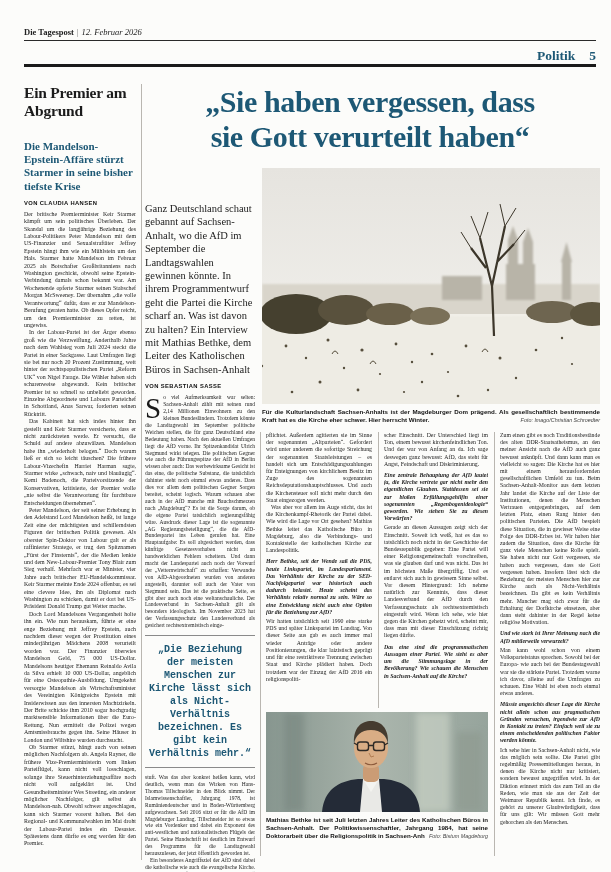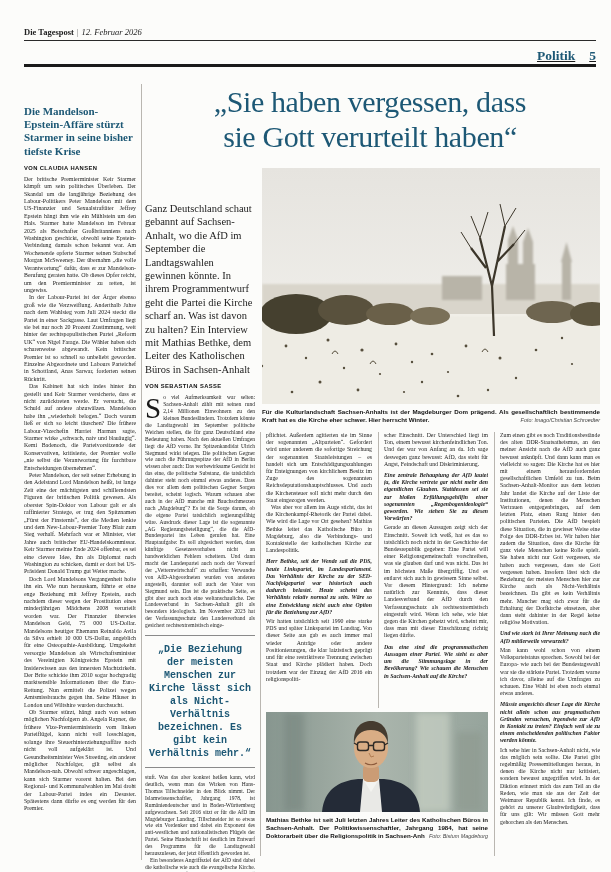--- a/index.html
+++ b/index.html
@@ -9,42 +9,42 @@
     background:#fcfcfa; overflow:hidden;
     font-family:"Liberation Serif", serif; color:#1b1b1b;
     -webkit-font-smoothing:antialiased;
   }
   
   .mast-left { position:absolute; left:24px; top:27px; font-size:8.5px; color:#222;text-align:right; }
   .mast-paper { font-weight:bold; }
   .mast-divider { color:#777; padding:0 3px; }
   .mast-date { font-style:italic; }
   .rule-thin { position:absolute; left:24px; top:40px; width:572px; height:1px; background:#2a2a2a; }
-  .mast-right { position:absolute; left:24px; top:46px; width:572px; text-align:right;text-decoration:underline; }
+  .mast-right { position:absolute; left:24px; top:46px; width:572px; text-align:right; }
   .mast-section { font-size:13.5px; font-weight:bold; color:#1d5875; }
   .mast-page { font-size:13.5px; font-weight:bold; color:#1d5875; margin-left:14px; }
   .rule-thick { position:absolute; left:24px; top:64px; width:572px; height:2.5px; background:#1a1a1a; }
 
   
   .left-col { position:absolute; left:24px; top:84px; width:112px; height:778px; overflow:hidden; }
   .left-title { font-size:15.5px; line-height:17.5px; font-weight:bold; letter-spacing:-0.2px; }
   .left-subtitle { margin-top:21px; font-size:11px; line-height:13.2px; font-weight:bold; color:#1d5875; }
   .byline { margin-top:7px; margin-bottom:5px; font-family:"Liberation Sans", sans-serif;
             font-size:5.8px; font-weight:bold; letter-spacing:0.4px; color:#111; }
   .body-text p { font-size:5.9px; line-height:7.4px; text-align:justify; hyphens:auto; overflow-wrap:break-word; }
   .body-text p + p { text-indent:5px; }
   .vrule { position:absolute; width:1px; background:#b9b6b0; }
   .vr-1 { left:141px; top:84px; height:776px; }
   .vr-2 { left:260px; top:432px; height:424px; }
   .vr-3 { left:378px; top:432px; height:276px; }
   .vr-4 { left:494px; top:432px; height:424px; }
 
   
   .headline { position:absolute; left:140px; top:84px; width:460px; text-align:center;
-              font-size:30px; line-height:35px; font-weight:normal; color:#1d5875; letter-spacing:-0.4px; }
+              font-size:30px; line-height:35px; font-weight:bold; color:#1d5875; letter-spacing:-0.4px; }
   .col2 { position:absolute; left:145px; top:166px; width:110px; height:694px; overflow:hidden;margin-top:36px; }
   .lede { font-size:10.5px; line-height:13.4px; }
   .col2 .body-text { margin-top:4px; }
   .col2 .body-text p { font-size:5.5px; line-height:6.9px; }
   .dropcap { float:left; font-size:29px; line-height:24px; padding:2px 2px 0 0; font-weight:normal; color:#1b1b1b; }
   .pullquote { margin:6px 0; padding:7px 2px; border-top:1px solid #8a8a8a; border-bottom:1px solid #8a8a8a;
                text-align:center; color:#1d5875; font-weight:bold; font-size:10px; line-height:13px;font-family:Liberation Mono, monospace; }
 
   
   .main-photo { position:absolute; left:262px; top:168px; width:338px; height:236px; overflow:hidden; background:#eceae5; }
@@ -79,20 +79,21 @@
     <span class="mast-section">Politik</span><span class="mast-page">5</span>
   </div>
   <div class="rule-thick"></div>
 
   <div class="vrule vr-1"></div>
   <div class="vrule vr-2"></div>
   <div class="vrule vr-3"></div>
   <div class="vrule vr-4"></div>
 
   <div class="left-col">
+    <div class="left-title">Ein Premier am Abgrund</div>
     <div class="left-subtitle">Die Mandelson-Epstein-Affäre stürzt Starmer in seine bisher tiefste Krise</div>
     <div class="byline">VON CLAUDIA HANSEN</div>
     <div class="body-text">
       <p>Der britische Premierminister Keir Starmer kämpft um sein politisches Überleben. Der Skandal um die langjährige Beziehung des Labour-Politikers Peter Mandelson mit dem US-Finanzier und Sexualstraftäter Jeffrey Epstein hängt ihm wie ein Mühlstein um den Hals. Starmer hatte Mandelson im Februar 2025 als Botschafter Großbritanniens nach Washington geschickt, obwohl seine Epstein-Verbindung damals schon bekannt war. Am Wochenende opferte Starmer seinen Stabschef Morgan McSweeney. Der übernahm „die volle Verantwortung“ dafür, dass er zur Mandelson-Berufung geraten hatte. Ob dieses Opfer reicht, um den Premierminister zu retten, ist ungewiss.</p>
       <p>In der Labour-Partei ist der Ärger ebenso groß wie die Verzweiflung. Anderthalb Jahre nach dem Wahlsieg vom Juli 2024 steckt die Partei in einer Sackgasse. Laut Umfragen liegt sie bei nur noch 20 Prozent Zustimmung, weit hinter der rechtspopulistischen Partei „Reform UK“ von Nigel Farage. Die Wähler haben sich scharenweise abgewandt. Kein britischer Premier ist so schnell so unbeliebt geworden. Einzelne Abgeordnete und Labours Parteichef in Schottland, Anas Sarwar, forderten seinen Rücktritt.</p>
       <p>Das Kabinett hat sich indes hinter ihn gestellt und Keir Starmer versicherte, dass er nicht zurücktreten werde. Er versucht, die Schuld auf andere abzuwälzen. Mandelson habe ihn „wiederholt belogen.“ Doch warum ließ er sich so leicht täuschen? Die frühere Labour-Vizechefin Harriet Harman sagte, Starmer wirke „schwach, naiv und blauäugig“. Kemi Badenoch, die Parteivorsitzende der Konservativen, kritisierte, der Premier wolle „nie selbst die Verantwortung für furchtbare Entscheidungen übernehmen“.</p>
       <p>Peter Mandelson, der seit seiner Erhebung in den Adelstand Lord Mandelson heißt, ist lange Zeit eine der mächtigsten und schillerndsten Figuren der britischen Politik gewesen. Als oberster Spin-Doktor von Labour galt er als raffinierter Stratege, er trug den Spitznamen „Fürst der Finsternis“, der die Medien lenkte und dem New-Labour-Premier Tony Blair zum Sieg verhalf. Mehrfach war er Minister, vier Jahre auch britischer EU-Handelskommissar. Keir Starmer meinte Ende 2024 offenbar, es sei eine clevere Idee, ihn als Diplomat nach Washington zu schicken, damit er dort bei US-Präsident Donald Trump gut Wetter mache.</p>
       <p>Doch Lord Mandelsons Vergangenheit holte ihn ein. Wie nun herauskam, führte er eine enge Beziehung mit Jeffrey Epstein, auch nachdem dieser wegen der Prostitution eines minderjährigen Mädchens 2008 verurteilt worden war. Der Finanzier überwies Mandelson Geld, 75 000 US-Dollar. Mandelsons heutiger Ehemann Reinaldo Avila da Silva erhielt 10 000 US-Dollar, angeblich für eine Osteopathie-Ausbildung. Umgekehrt versorgte Mandelson als Wirtschaftsminister des Vereinigten Königreichs Epstein mit Insiderwissen aus den innersten Machtzirkeln. Der Brite schickte ihm 2010 sogar hochgradig marktsensible Informationen über die Euro-Rettung. Nun ermittelt die Polizei wegen Amtsmissbrauchs gegen ihn. Seine Häuser in London und Wiltshire wurden durchsucht.</p>
       <p>Ob Starmer stürzt, hängt auch von seinen möglichen Nachfolgern ab. Angela Rayner, die frühere Vize-Premierministerin vom linken Parteiflügel, kann nicht voll losschlagen, solange ihre Steuerhinterziehungsaffäre noch nicht voll aufgeklärt ist. Und Gesundheitsminister Wes Streeting, ein anderer möglicher Nachfolger, gilt selbst als Mandelson-nah. Obwohl schwer angeschlagen, kann sich Starmer vorerst halten. Bei den Regional- und Kommunalwahlen im Mai droht der Labour-Partei indes ein Desaster. Spätestens dann dürfte es eng werden für den Premier.</p>
     </div>

